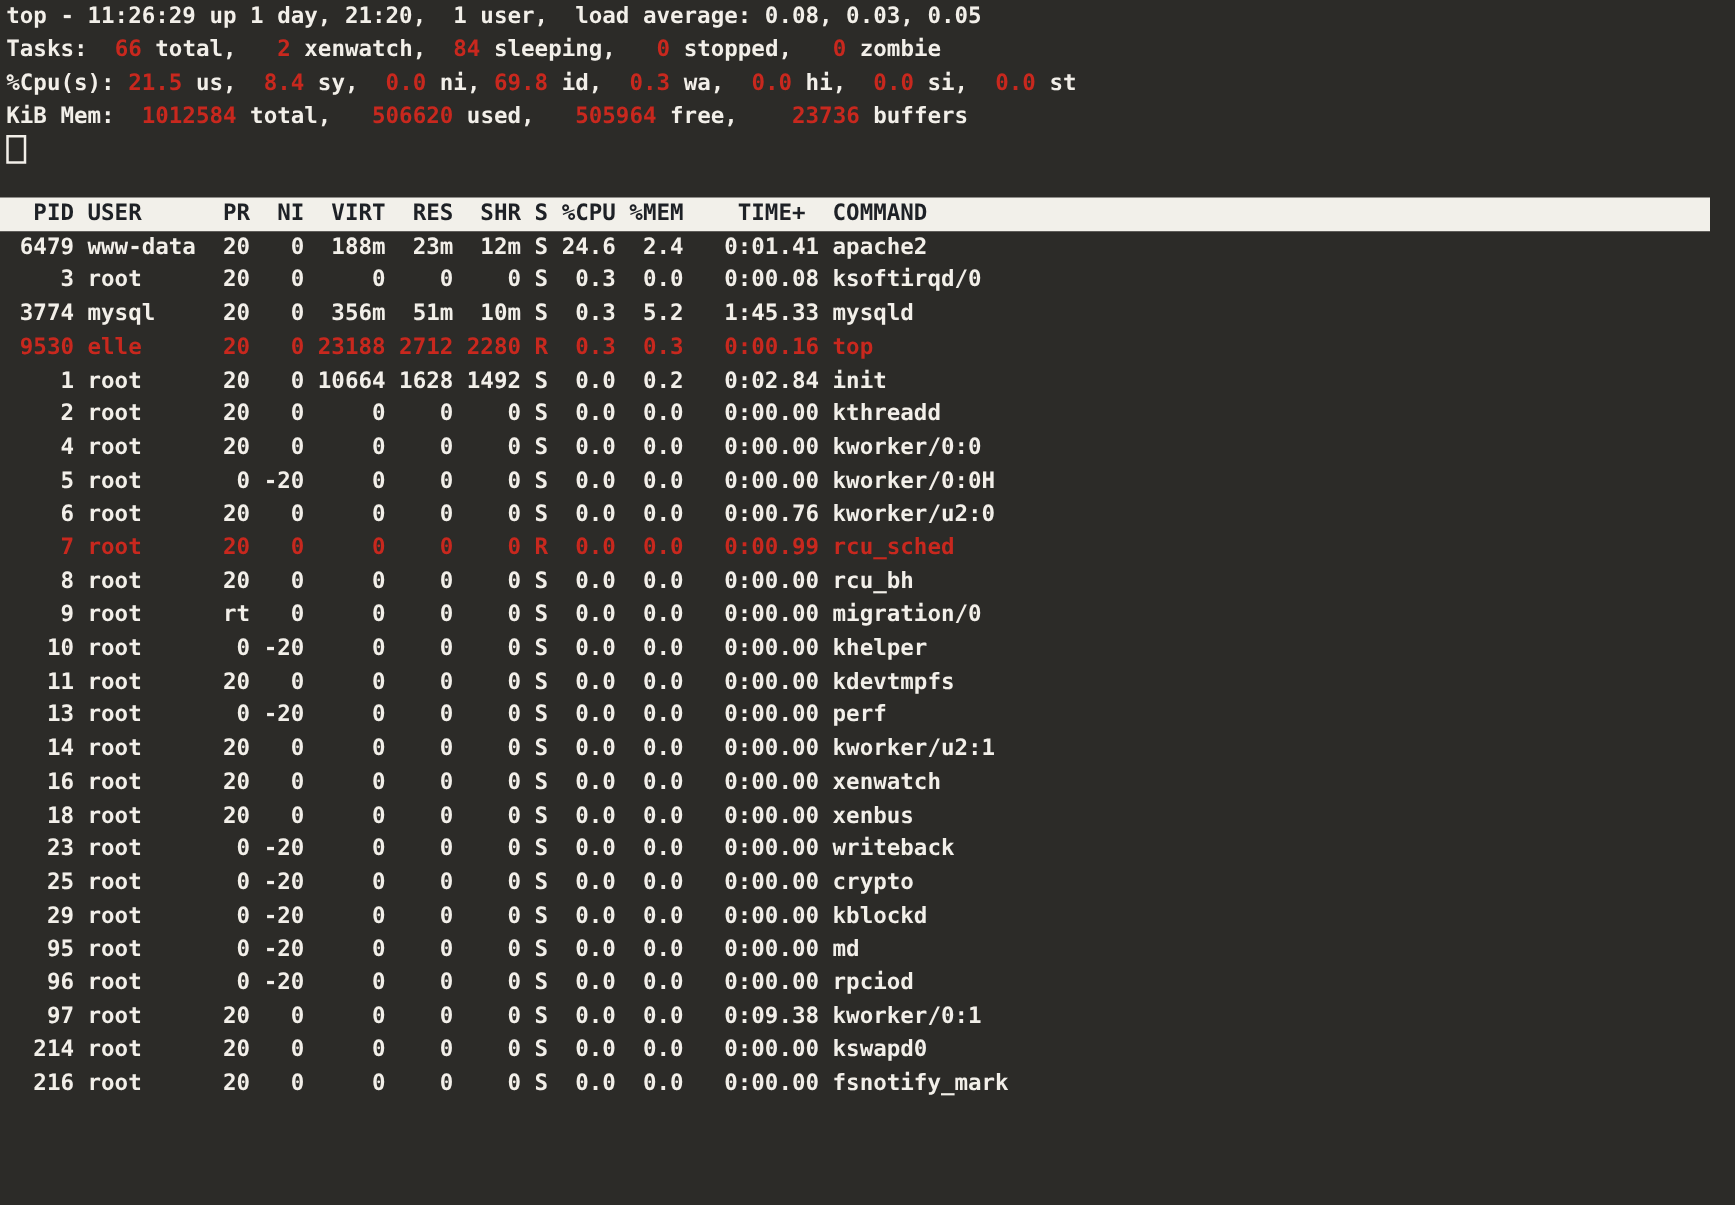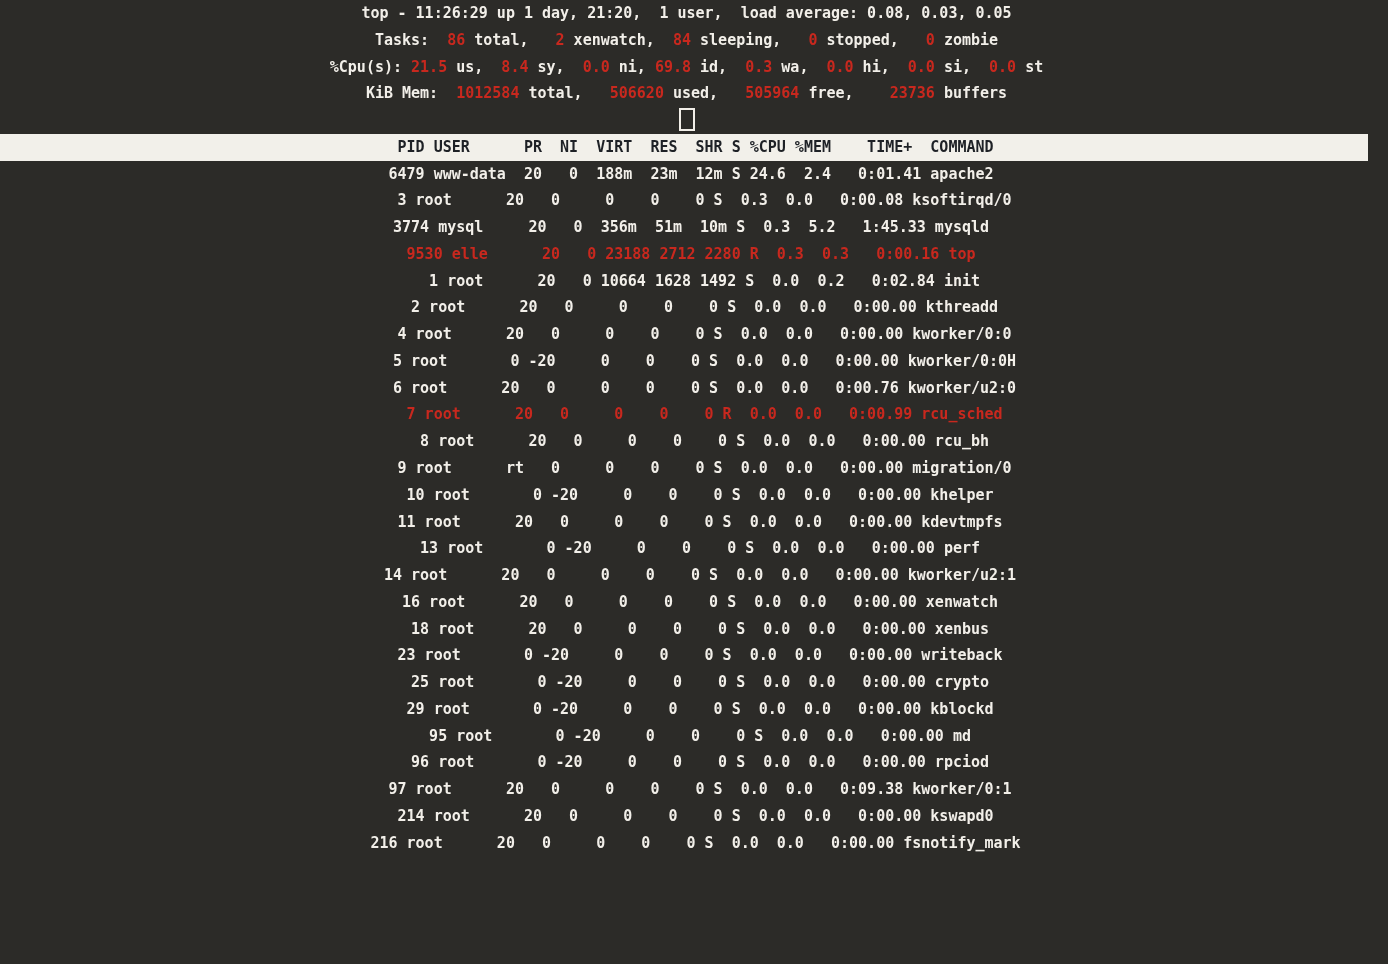--- a/index.html
+++ b/index.html
@@ -8,54 +8,54 @@
     background: #2c2b28;
   }
   .screen {
     position: relative;
     width: 1368px;
     height: 964px;
     background: var(--bg, #2c2b28);
     color: var(--fg, #f2efe9);
     font-family: "DejaVu Sans Mono", "Liberation Mono", monospace;
     font-weight: bold;
-    font-size: 15px;
+    font-size: 18px;
     overflow: hidden;
-    text-align: center;
   }
   .line {
     height: 26.78px;
     line-height: 26.78px;
     white-space: pre;
     padding-left: 5px;
     box-sizing: border-box;
   }
   .red {
     color: var(--red, #c8281e);
   }
   .header-line {
     background: var(--header-bg, #f2f0ea);
     color: var(--header-fg, #1e2126);
+    margin-top: 24px;
   }
   .cursor {
     display: inline-block;
     width: 12px;
     height: 19px;
     border: 2px solid var(--fg, #f2efe9);
     vertical-align: middle;
     margin-top: -2px;
   }
 </style>
 </head>
 <body>
 
 <div class="screen">
   <div id="summary">
       <div class="line"><span>top - 11:26:29 up 1 day, 21:20,  1 user,  load average: 0.08, 0.03, 0.05</span></div>
-      <div class="line"><span>Tasks:  </span><span class="red">86</span><span> total,   </span><span class="red">2</span><span> xenwatch,  </span><span class="red">84</span><span> sleeping,   </span><span class="red">0</span><span> stopped,   </span><span class="red">0</span><span> zombie</span></div>
+      <div class="line"><span>Tasks:  </span><span class="red">66</span><span> total,   </span><span class="red">2</span><span> xenwatch,  </span><span class="red">84</span><span> sleeping,   </span><span class="red">0</span><span> stopped,   </span><span class="red">0</span><span> zombie</span></div>
       <div class="line"><span>%Cpu(s): </span><span class="red">21.5</span><span> us,  </span><span class="red">8.4</span><span> sy,  </span><span class="red">0.0</span><span> ni, </span><span class="red">69.8</span><span> id,  </span><span class="red">0.3</span><span> wa,  </span><span class="red">0.0</span><span> hi,  </span><span class="red">0.0</span><span> si,  </span><span class="red">0.0</span><span> st</span></div>
       <div class="line"><span>KiB Mem:  </span><span class="red">1012584</span><span> total,   </span><span class="red">506620</span><span> used,   </span><span class="red">505964</span><span> free,    </span><span class="red">23736</span><span> buffers</span></div>
     </div>
   <div class="line"><span class="cursor"></span></div>
   <div class="line header-line" id="table-header">  PID USER      PR  NI  VIRT  RES  SHR S %CPU %MEM    TIME+  COMMAND</div>
   <div id="rows">
       <div class="line"> 6479 www-data  20   0  188m  23m  12m S 24.6  2.4   0:01.41 apache2</div>
       <div class="line">    3 root      20   0     0    0    0 S  0.3  0.0   0:00.08 ksoftirqd/0</div>
       <div class="line"> 3774 mysql     20   0  356m  51m  10m S  0.3  5.2   1:45.33 mysqld</div>
       <div class="line red"> 9530 elle      20   0 23188 2712 2280 R  0.3  0.3   0:00.16 top</div>

